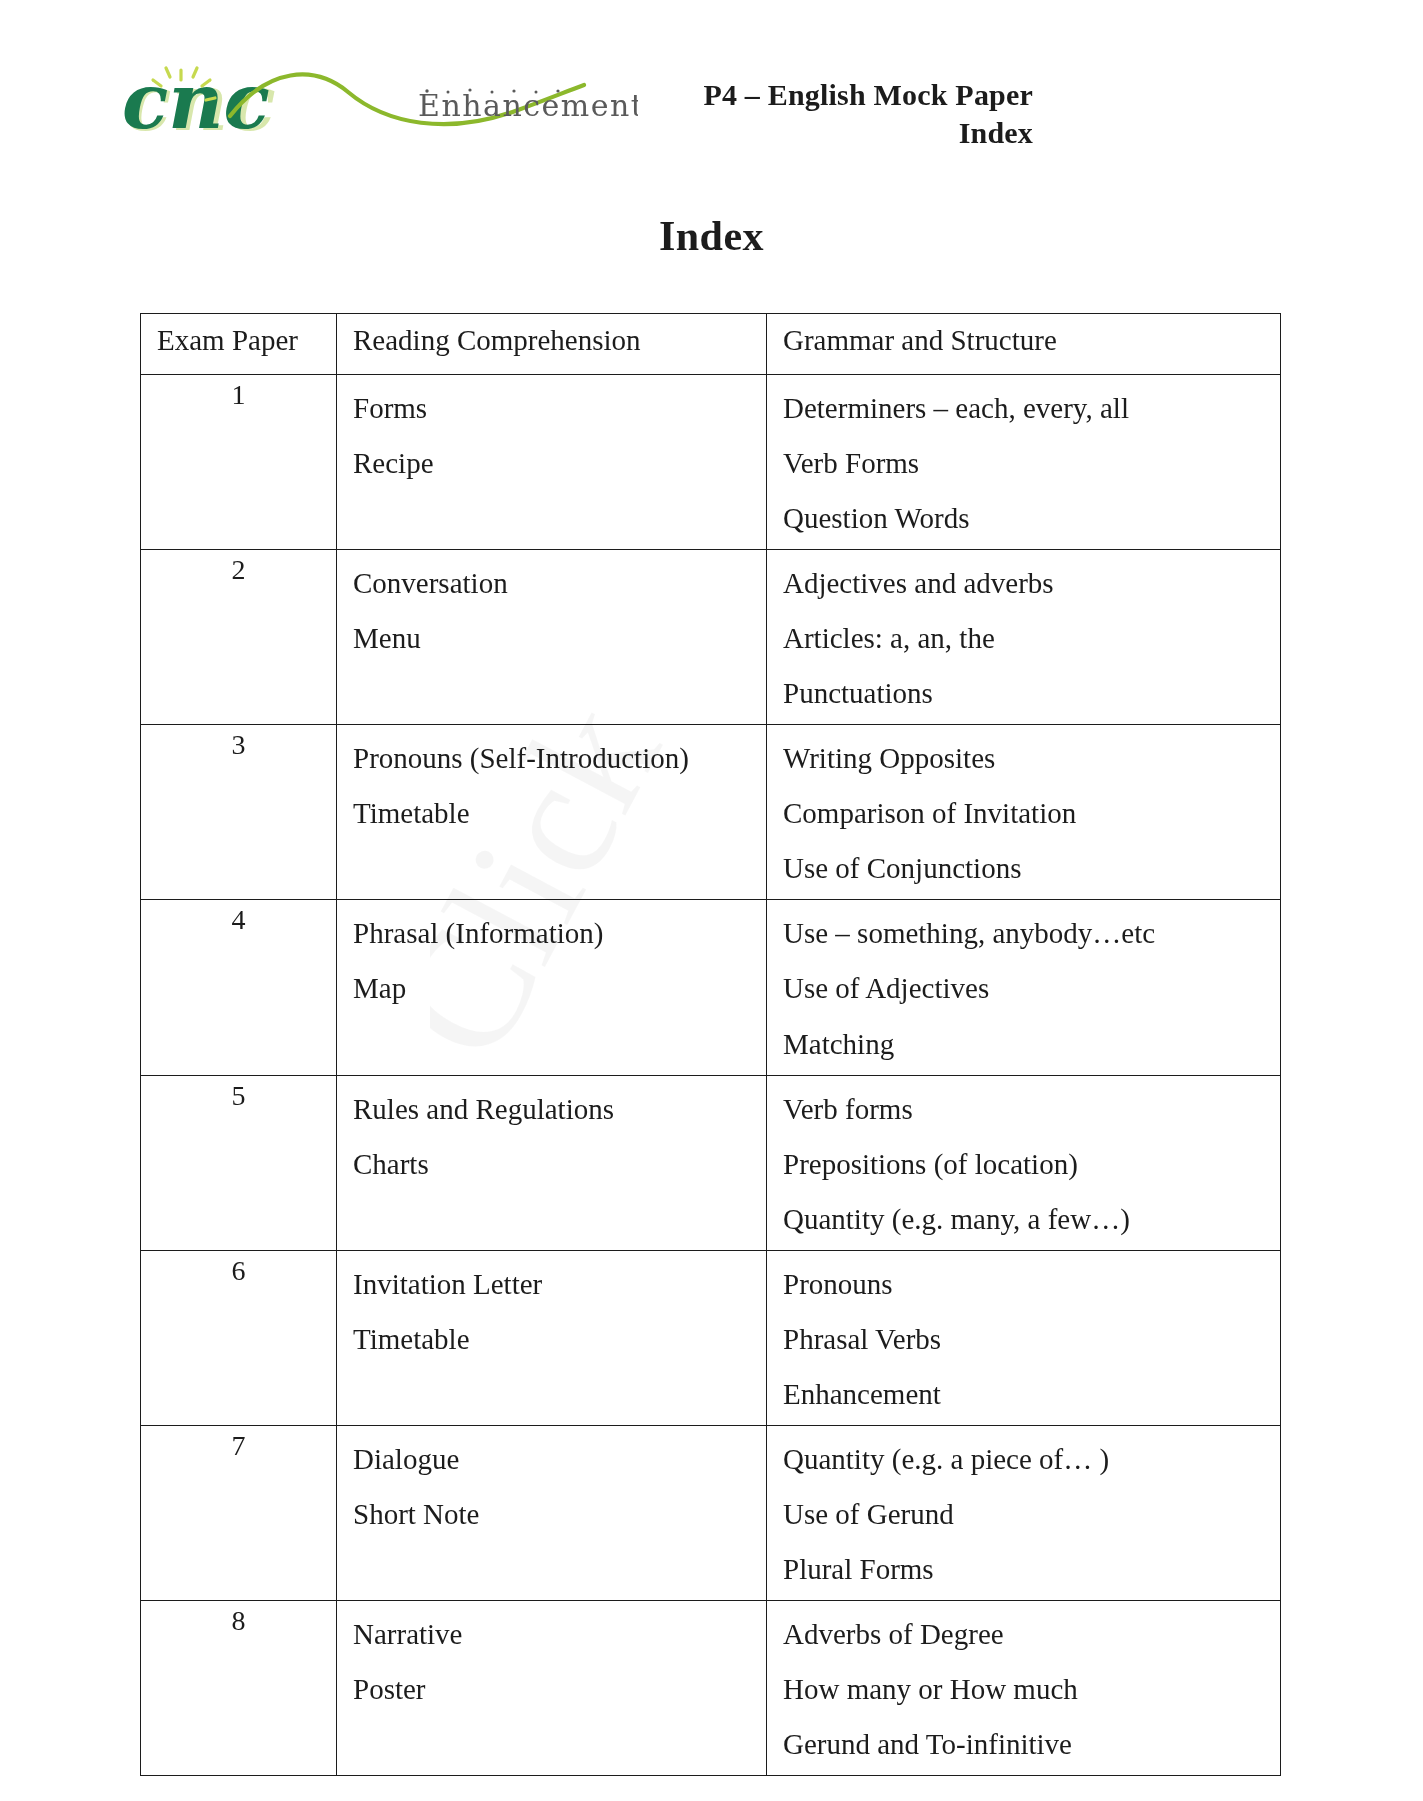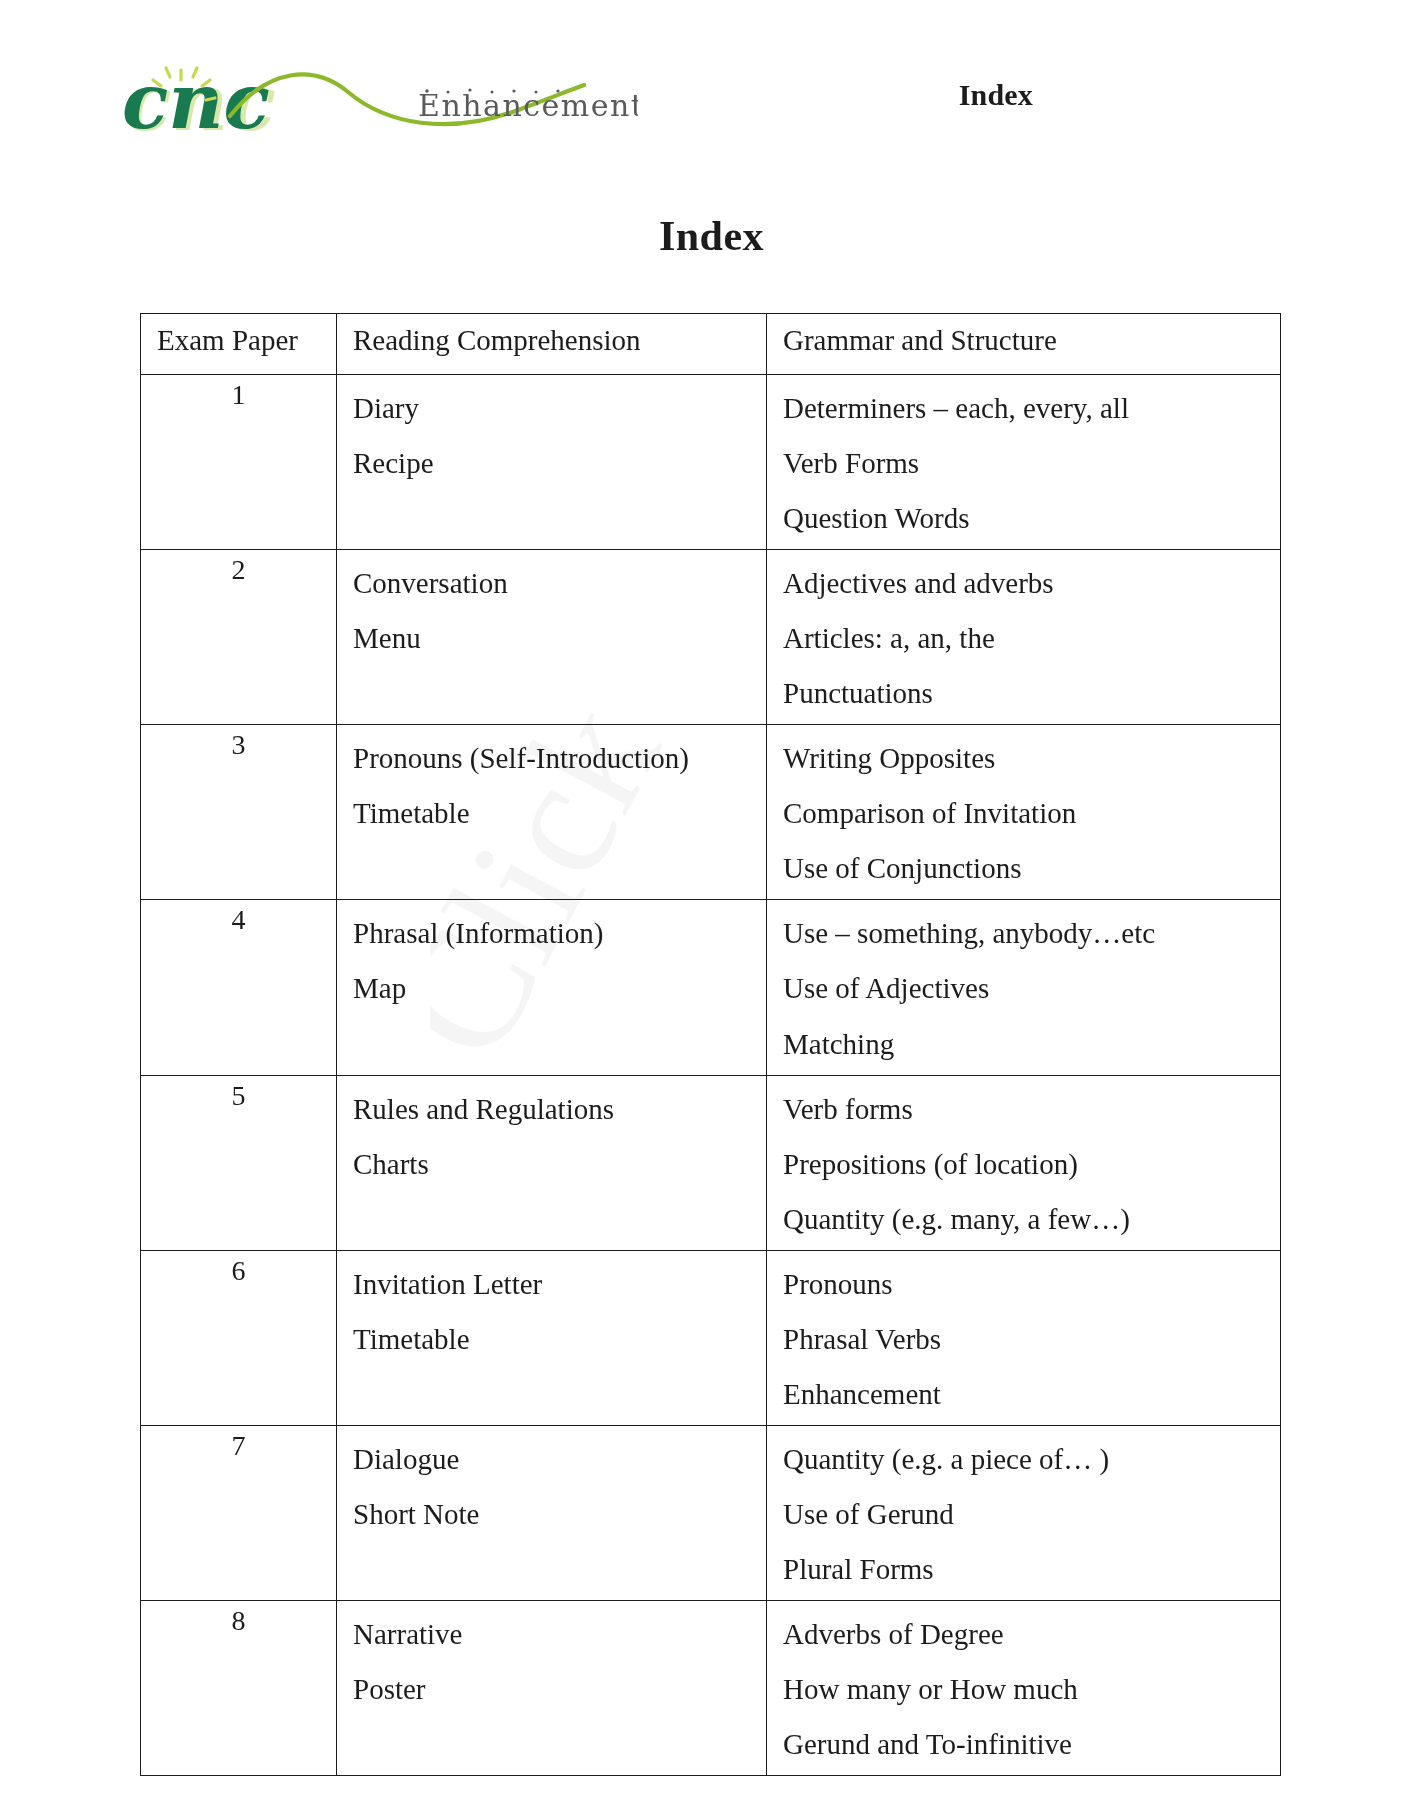--- a/index.html
+++ b/index.html
@@ -195,20 +195,21 @@
           <circle cx="352" cy="32" r="1.6"></circle>
           <circle cx="374" cy="34" r="1.5"></circle>
           <circle cx="396" cy="33" r="1.6"></circle>
           <circle cx="418" cy="34" r="1.5"></circle>
           <circle cx="440" cy="33" r="1.6"></circle>
         </g>
       </svg>
     </div>
 
     <div class="header-title">
+      <div>P4 – English Mock Paper</div>
       <div>Index</div>
     </div>
   </div>
 
   <div class="page-title">Index</div>
 
   <div class="table-wrap">
     <table class="index-table">
       <colgroup>
         <col class="c-num">
@@ -227,21 +228,21 @@
             <div class="th-inner">Grammar and Structure</div>
           </th>
         </tr>
       </thead>
       <tbody>
 
         <tr>
           <td class="cell-num">1</td>
           <td>
             <div class="cell-lines">
-              <span class="line">Diary</span>
+              <span class="line">Forms</span>
               <span class="line">Recipe</span>
             </div>
           </td>
           <td>
             <div class="cell-lines">
               <span class="line">Determiners – each, every, all</span>
               <span class="line">Verb Forms</span>
               <span class="line">Question Words</span>
             </div>
           </td>

